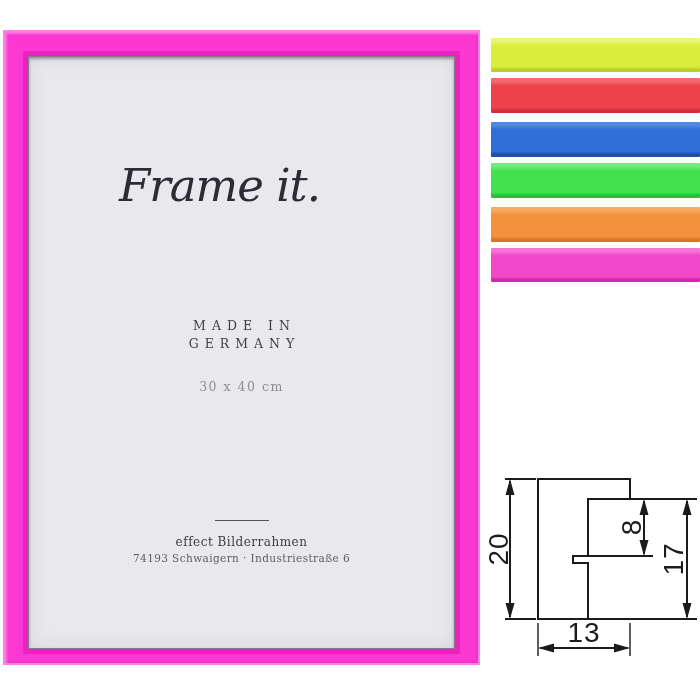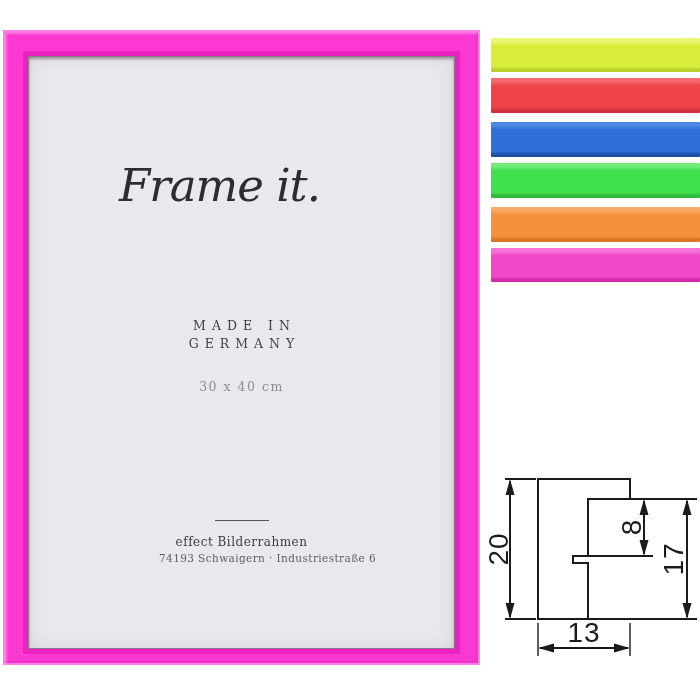--- a/index.html
+++ b/index.html
@@ -48,21 +48,21 @@
   .divider{
     position:absolute;left:50%;top:463px;width:54px;height:1px;
     transform:translateX(-50%);background:#53535b;
   }
   .brand-name{
     position:absolute;left:0;top:478px;width:100%;text-align:center;
     font-size:12px;color:#3b3b43;letter-spacing:.5px;line-height:1.2;
   }
   .brand-address{
     position:absolute;left:0;top:495px;width:100%;text-align:center;
-    font-size:10.5px;color:#5d5d66;letter-spacing:.4px;line-height:1.2;margin-left:26px;
+    font-size:10.5px;color:#5d5d66;letter-spacing:.4px;line-height:1.2;
   }
   .logo{
     position:absolute;left:190px;top:534px;width:49px;height:47px;
     background:var(--logo-bg,#a50f33);
   }
   .logo-text{
     position:absolute;left:-8px;bottom:7px;width:66px;text-align:center;
     font-family:"Liberation Sans", sans-serif;
     font-weight:800;font-size:19px;line-height:1;color:#ffffff;
     transform:scaleX(.88);

